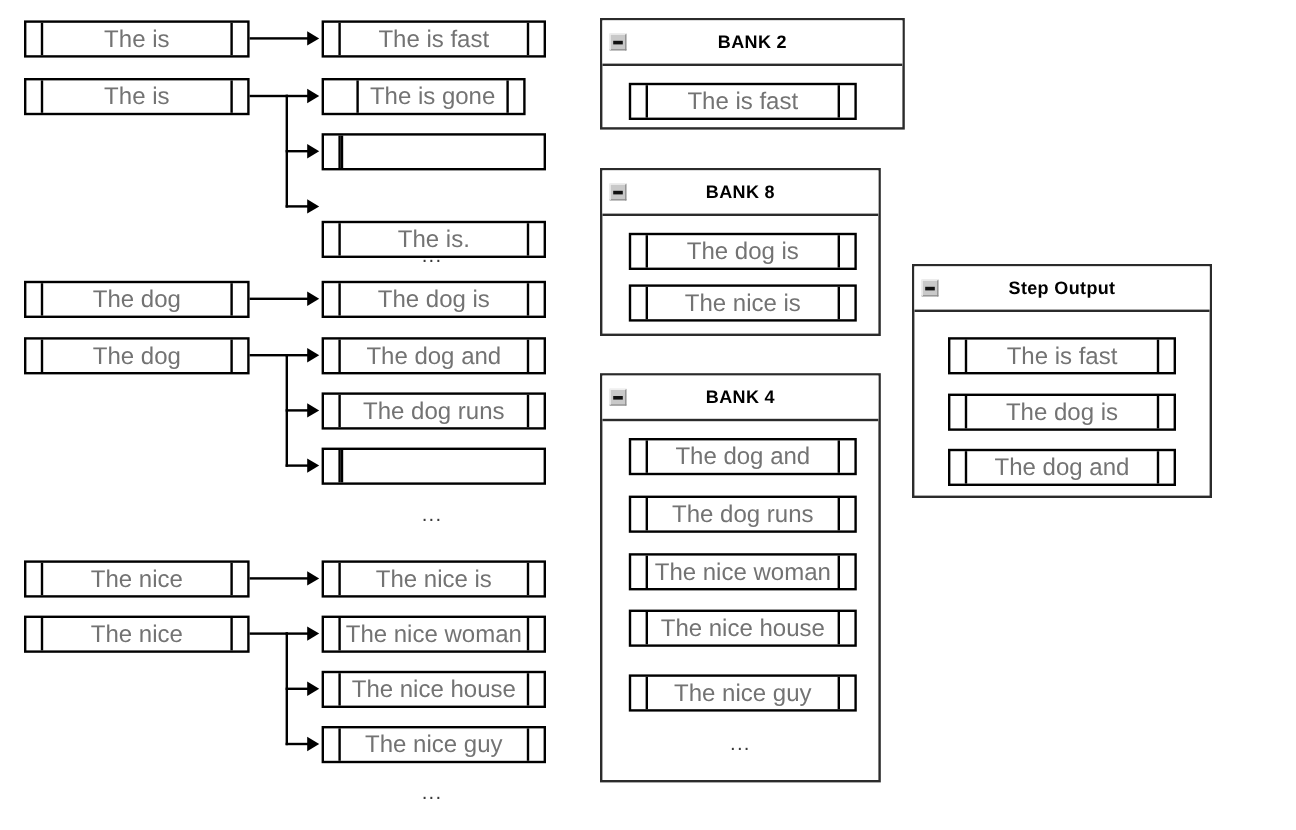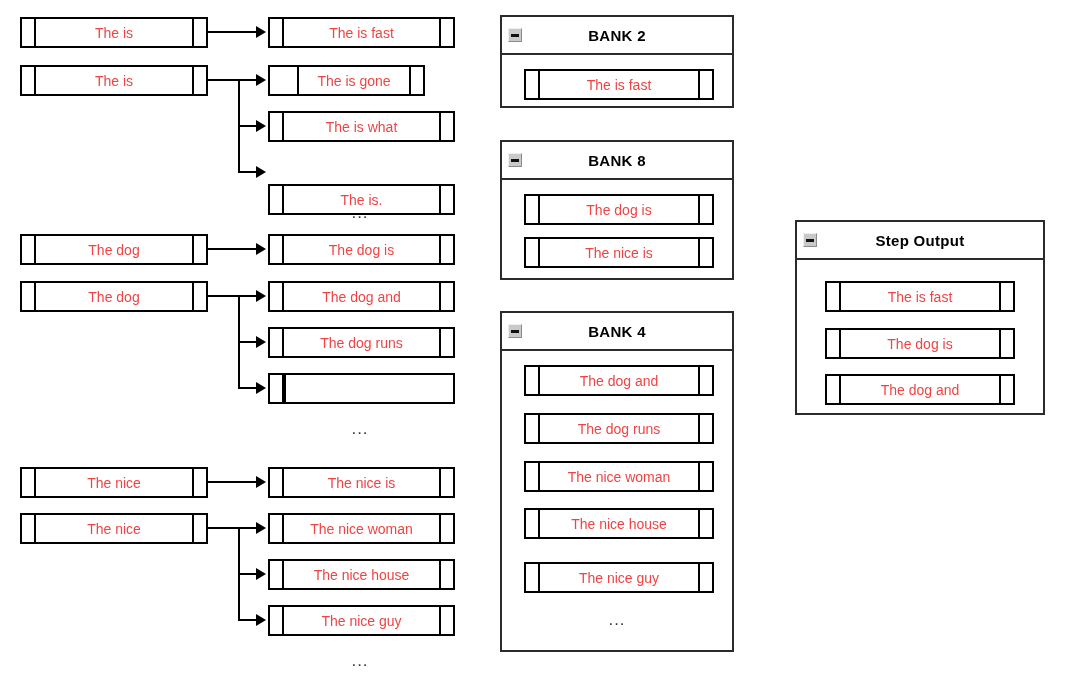--- a/index.html
+++ b/index.html
@@ -38,24 +38,24 @@
   }
   .hyp .cap.right {
     border-right: none;
     border-left: 2px solid #000000;
   }
   .hyp .body {
     flex: 1 1 auto;
     display: flex;
     align-items: center;
     justify-content: center;
-    font-size: 14px;
+    font-size: 20px;
     line-height: 1;
     white-space: nowrap;
-    color: #ef4444;
+    color: #737373;
     overflow: hidden;
     border-radius: 12px;
   }
 
   
   .conn {
     position: absolute;
     background: #000000;
   }
   .conn.h { height: 2px; }
@@ -159,28 +159,27 @@
   </div>
   <div class="conn h" style="left:208px; top:79px; width:32px;"></div>
   <div class="conn v" style="left:238px; top:79px; height:94px;"></div>
   <div class="conn h" style="left:238px; top:79px; width:22px;"></div>
   <div class="arrowhead" style="left:256px; top:74px;"></div>
   <div class="conn h" style="left:238px; top:125px; width:22px;"></div>
   <div class="arrowhead" style="left:256px; top:120px;"></div>
   <div class="conn h" style="left:238px; top:171px; width:22px;"></div>
   <div class="arrowhead" style="left:256px; top:166px;"></div>
 
-  <div class="hyp" style="left:268px; top:65px; width:157px;padding-left:15px;">
+  <div class="hyp" style="left:268px; top:65px; width:170px;padding-left:15px;">
     <div class="cap"></div>
     <div class="body">The is gone</div>
     <div class="cap right"></div>
   </div>
   <div class="hyp" style="left:268px; top:111px; width:187px;">
     <div class="cap"></div>
-    <div class="body">The is what</div>
     <div class="cap right"></div>
   </div>
   <div class="hyp" style="left:268px; top:157px; width:187px;margin-top:27px;">
     <div class="cap"></div>
     <div class="body">The is.</div>
     <div class="cap right"></div>
   </div>
   <div class="ellipsis" style="left:320px; top:204px; width:80px;">...</div>
 
   <div class="hyp" style="left:20px; top:234px; width:188px;">
@@ -263,21 +262,21 @@
     <div class="body">The nice house</div>
     <div class="cap right"></div>
   </div>
   <div class="hyp" style="left:268px; top:605px; width:187px;">
     <div class="cap"></div>
     <div class="body">The nice guy</div>
     <div class="cap right"></div>
   </div>
   <div class="ellipsis" style="left:320px; top:652px; width:80px;">...</div>
 
-  <div class="panel" style="left:500px; top:15px; width:234px; height:93px;">
+  <div class="panel" style="left:500px; top:15px; width:254px; height:93px;">
     <div class="panel-header">
       <div class="collapse-btn">
         <div class="bar"></div>
       </div>
       <span class="panel-title">BANK 2</span>
     </div>
     <div class="panel-body">
       <div class="hyp" style="left:22px; top:14px; width:190px;">
         <div class="cap"></div>
         <div class="body">The is fast</div>
@@ -337,21 +336,21 @@
       </div>
       <div class="hyp" style="left:22px; top:211px; width:190px;">
         <div class="cap"></div>
         <div class="body">The nice guy</div>
         <div class="cap right"></div>
       </div>
       <div class="ellipsis" style="left:0px; top:260px; width:230px;">...</div>
     </div>
   </div>
 
-  <div class="panel" style="left:795px; top:220px; width:250px; height:195px;">
+  <div class="panel" style="left:760px; top:220px; width:250px; height:195px;">
     <div class="panel-header">
       <div class="collapse-btn">
         <div class="bar"></div>
       </div>
       <span class="panel-title">Step Output</span>
     </div>
     <div class="panel-body">
       <div class="hyp" style="left:28px; top:21px; width:190px;">
         <div class="cap"></div>
         <div class="body">The is fast</div>

